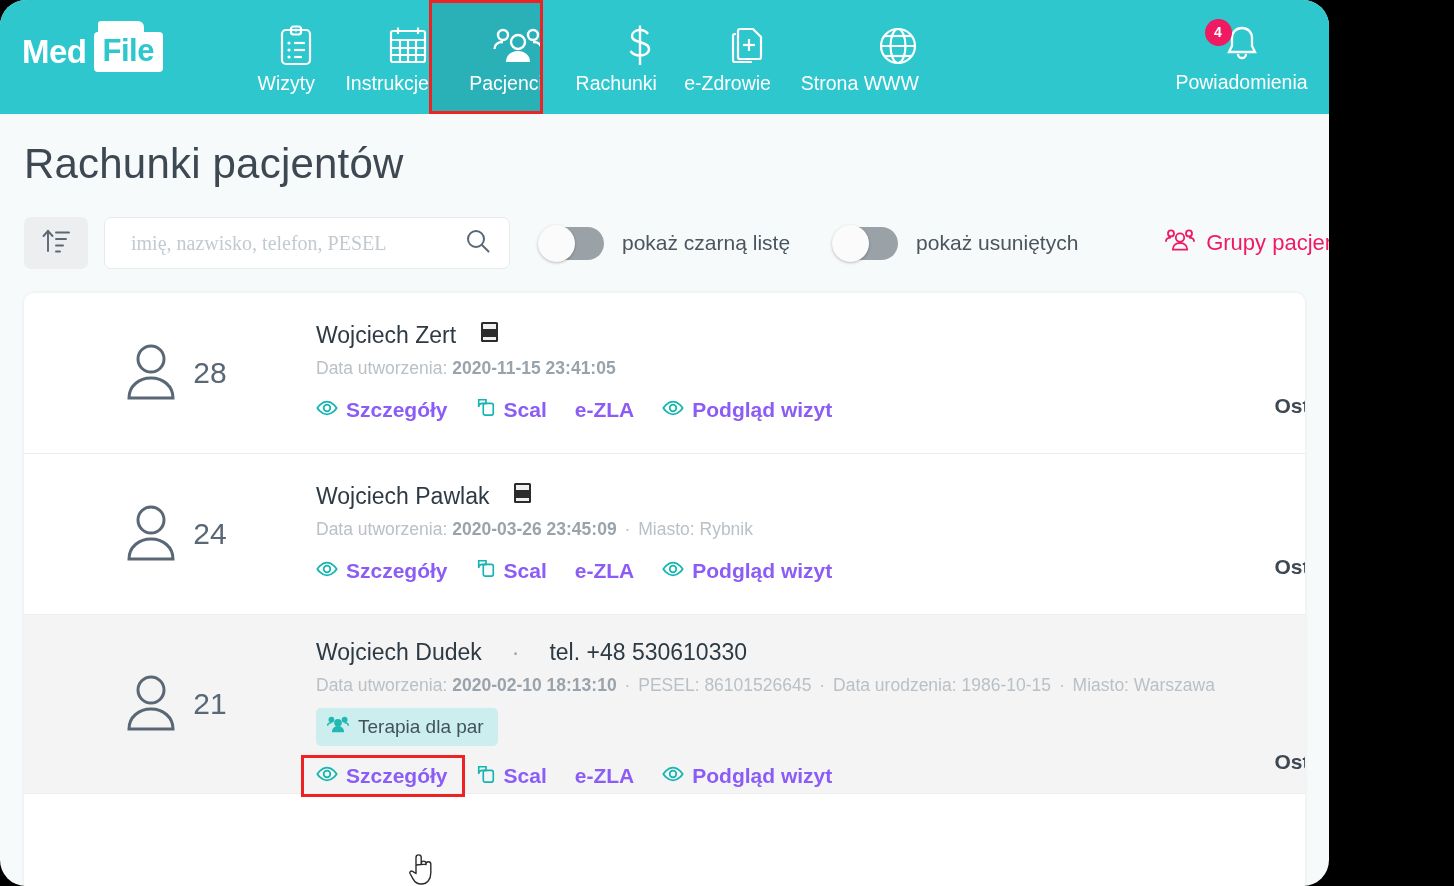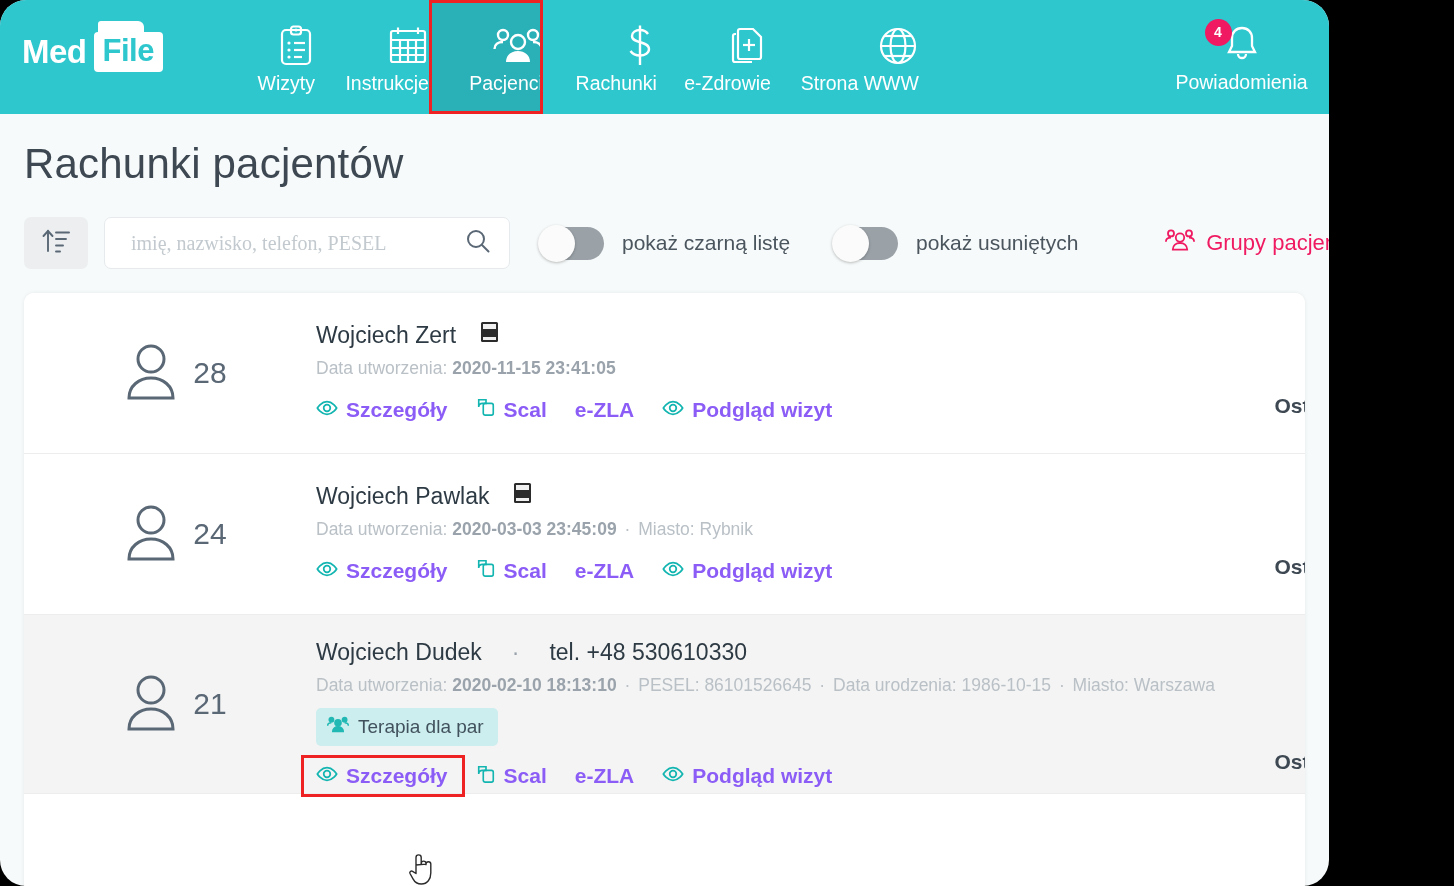--- a/index.html
+++ b/index.html
@@ -607,21 +607,21 @@
           <span>
             <svg width="20" height="22" viewBox="0 0 20 22">
               <rect x="1" y="1" width="17" height="20" rx="1.5" fill="#2b2b2b"></rect>
               <rect x="3" y="3" width="13" height="5" fill="#f0f0f0"></rect>
               <rect x="3" y="16" width="13" height="3" fill="#f0f0f0"></rect>
             </svg>
           </span>
         </div>
         <div class="pmeta">
           <span>Data utworzenia:</span>
-          <b>2020-03-03 23:45:09</b>
+          <b>2020-03-26 23:45:09</b>
           <span class="mdot">·</span>
           <span>Miasto:</span>
           <span>Rybnik</span>
         </div>
         <div class="actions">
           <span class="action">
             <span>
               <svg width="22" height="18" viewBox="0 0 24 18" fill="none" stroke="#13b5b1" stroke-width="1.9">
                 <path d="M1.5 9S5.5 2 12 2s10.5 7 10.5 7-4 7-10.5 7S1.5 9 1.5 9z"></path>
                 <circle cx="12" cy="9" r="3.6"></circle>

